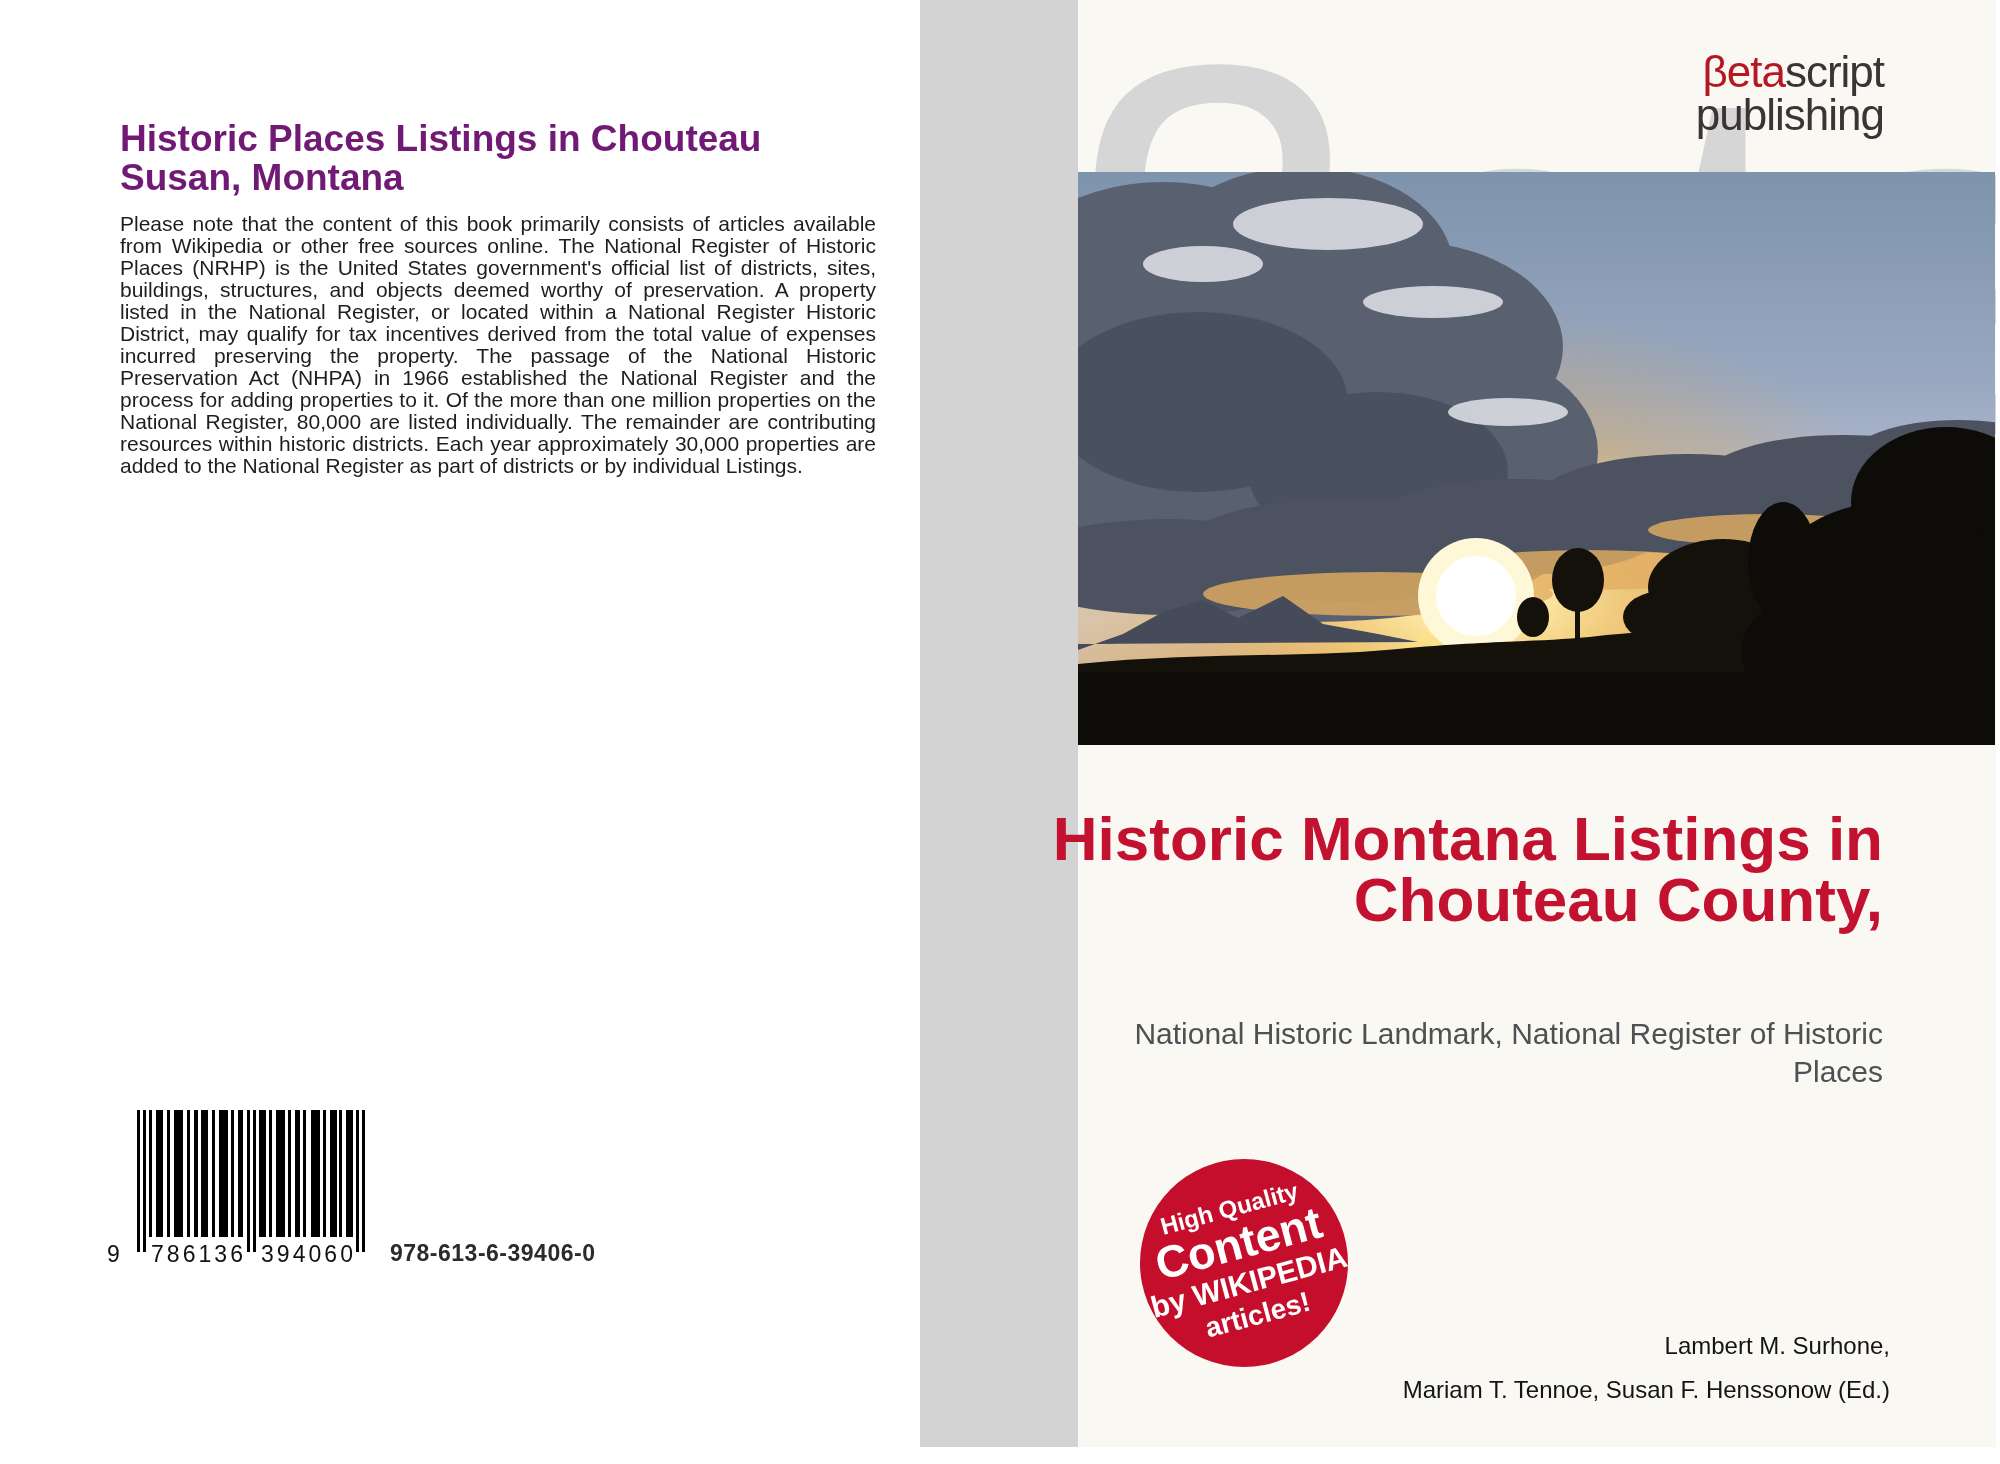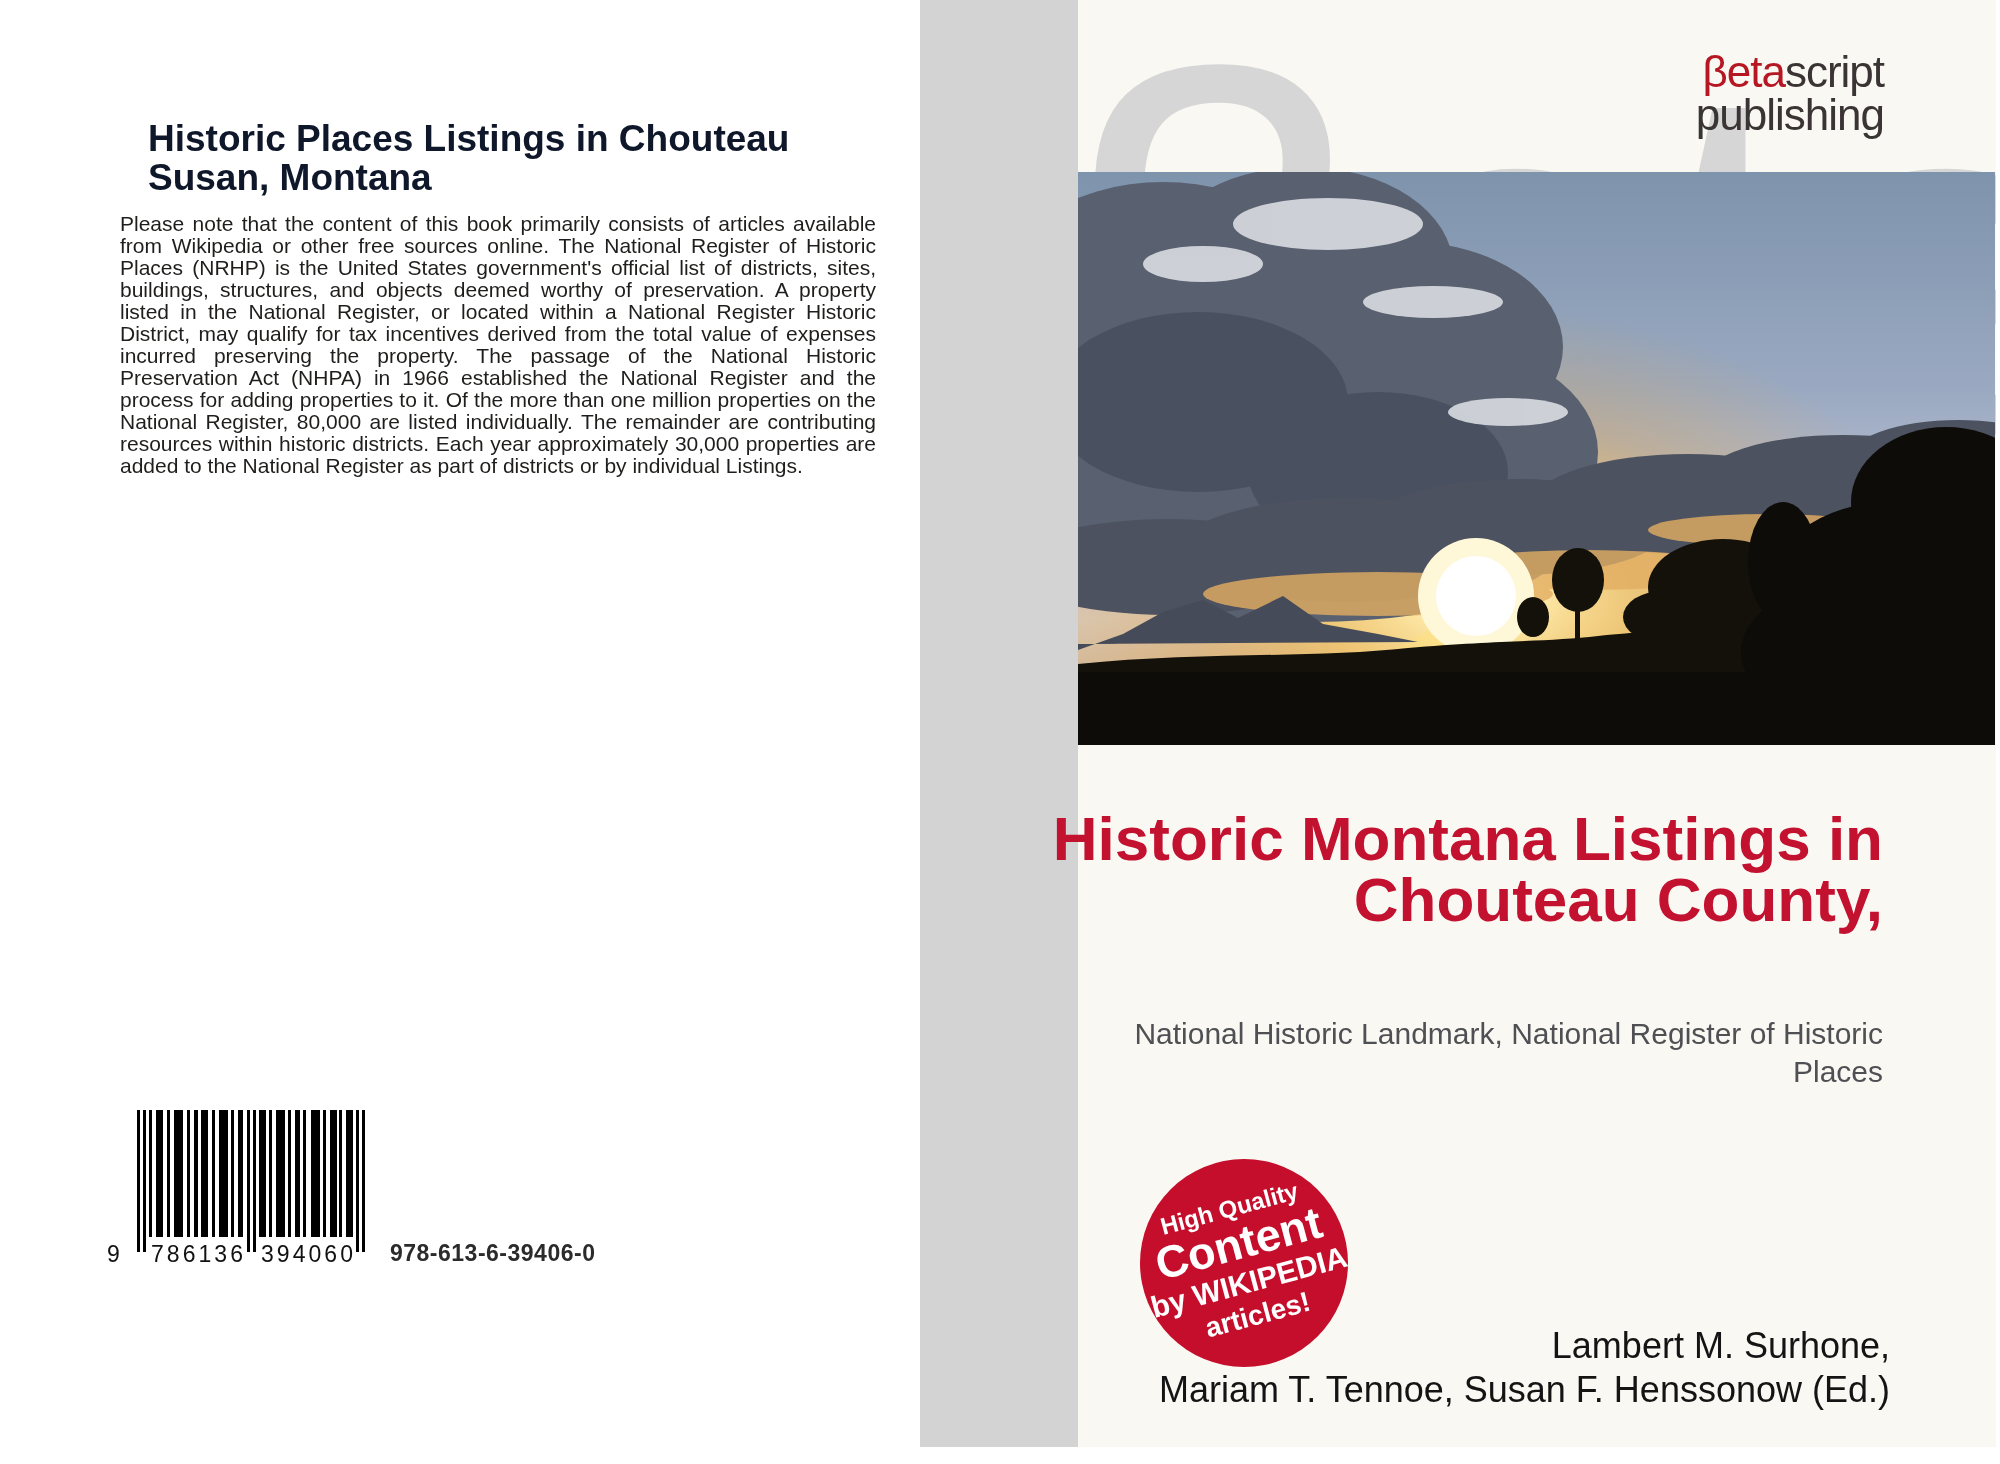--- a/index.html
+++ b/index.html
@@ -3,21 +3,21 @@
 <meta charset="utf-8">
 <style>
   html,body{margin:0;padding:0;background:#ffffff;}
   .page{
     position:relative;width:2000px;height:1464px;overflow:hidden;
     background:#ffffff;font-family:"Liberation Sans",sans-serif;
   }
   
   .back-title{
     position:absolute;left:120px;top:119px;width:790px;
-    font-size:37px;line-height:39px;font-weight:700;color:#0f172a;margin-left:28px;
+    font-size:37px;line-height:39px;font-weight:700;color:#701a75;
   }
   .back-body{
     position:absolute;left:120px;top:213px;width:756px;
     font-size:21px;line-height:22px;color:#1f1e1c;
     text-align:justify;
   }
   .barcode-svg{position:absolute;left:93px;top:1102px;}
   .barcode-digits{font-family:"Liberation Sans",sans-serif;font-size:23px;fill:#111;}
   .isbn-text{
     position:absolute;left:390px;top:1240px;
@@ -47,21 +47,21 @@
   .cover-title{
     position:absolute;right:117px;top:808px;width:860px;text-align:right;
     font-size:62px;line-height:61px;font-weight:700;color:#c31230;
   }
   .cover-subtitle{
     position:absolute;right:117px;top:1015px;width:820px;text-align:right;
     font-size:30px;line-height:38px;font-weight:400;color:#4f5054;
   }
   .authors{
     position:absolute;right:110px;top:1324px;width:980px;text-align:right;
-    font-size:36px;line-height:44px;color:#141414;
+    font-size:24px;line-height:44px;color:#141414;
   }
   .badge{
     position:absolute;left:1140px;top:1159px;width:208px;height:208px;
     background:#c40e2c;border-radius:50%;
     display:flex;align-items:center;justify-content:center;
   }
   .badge-inner{
     transform:rotate(-15deg);text-align:center;color:#ffffff;font-weight:700;
   }
   .badge-l1{font-size:24px;line-height:28px;}

